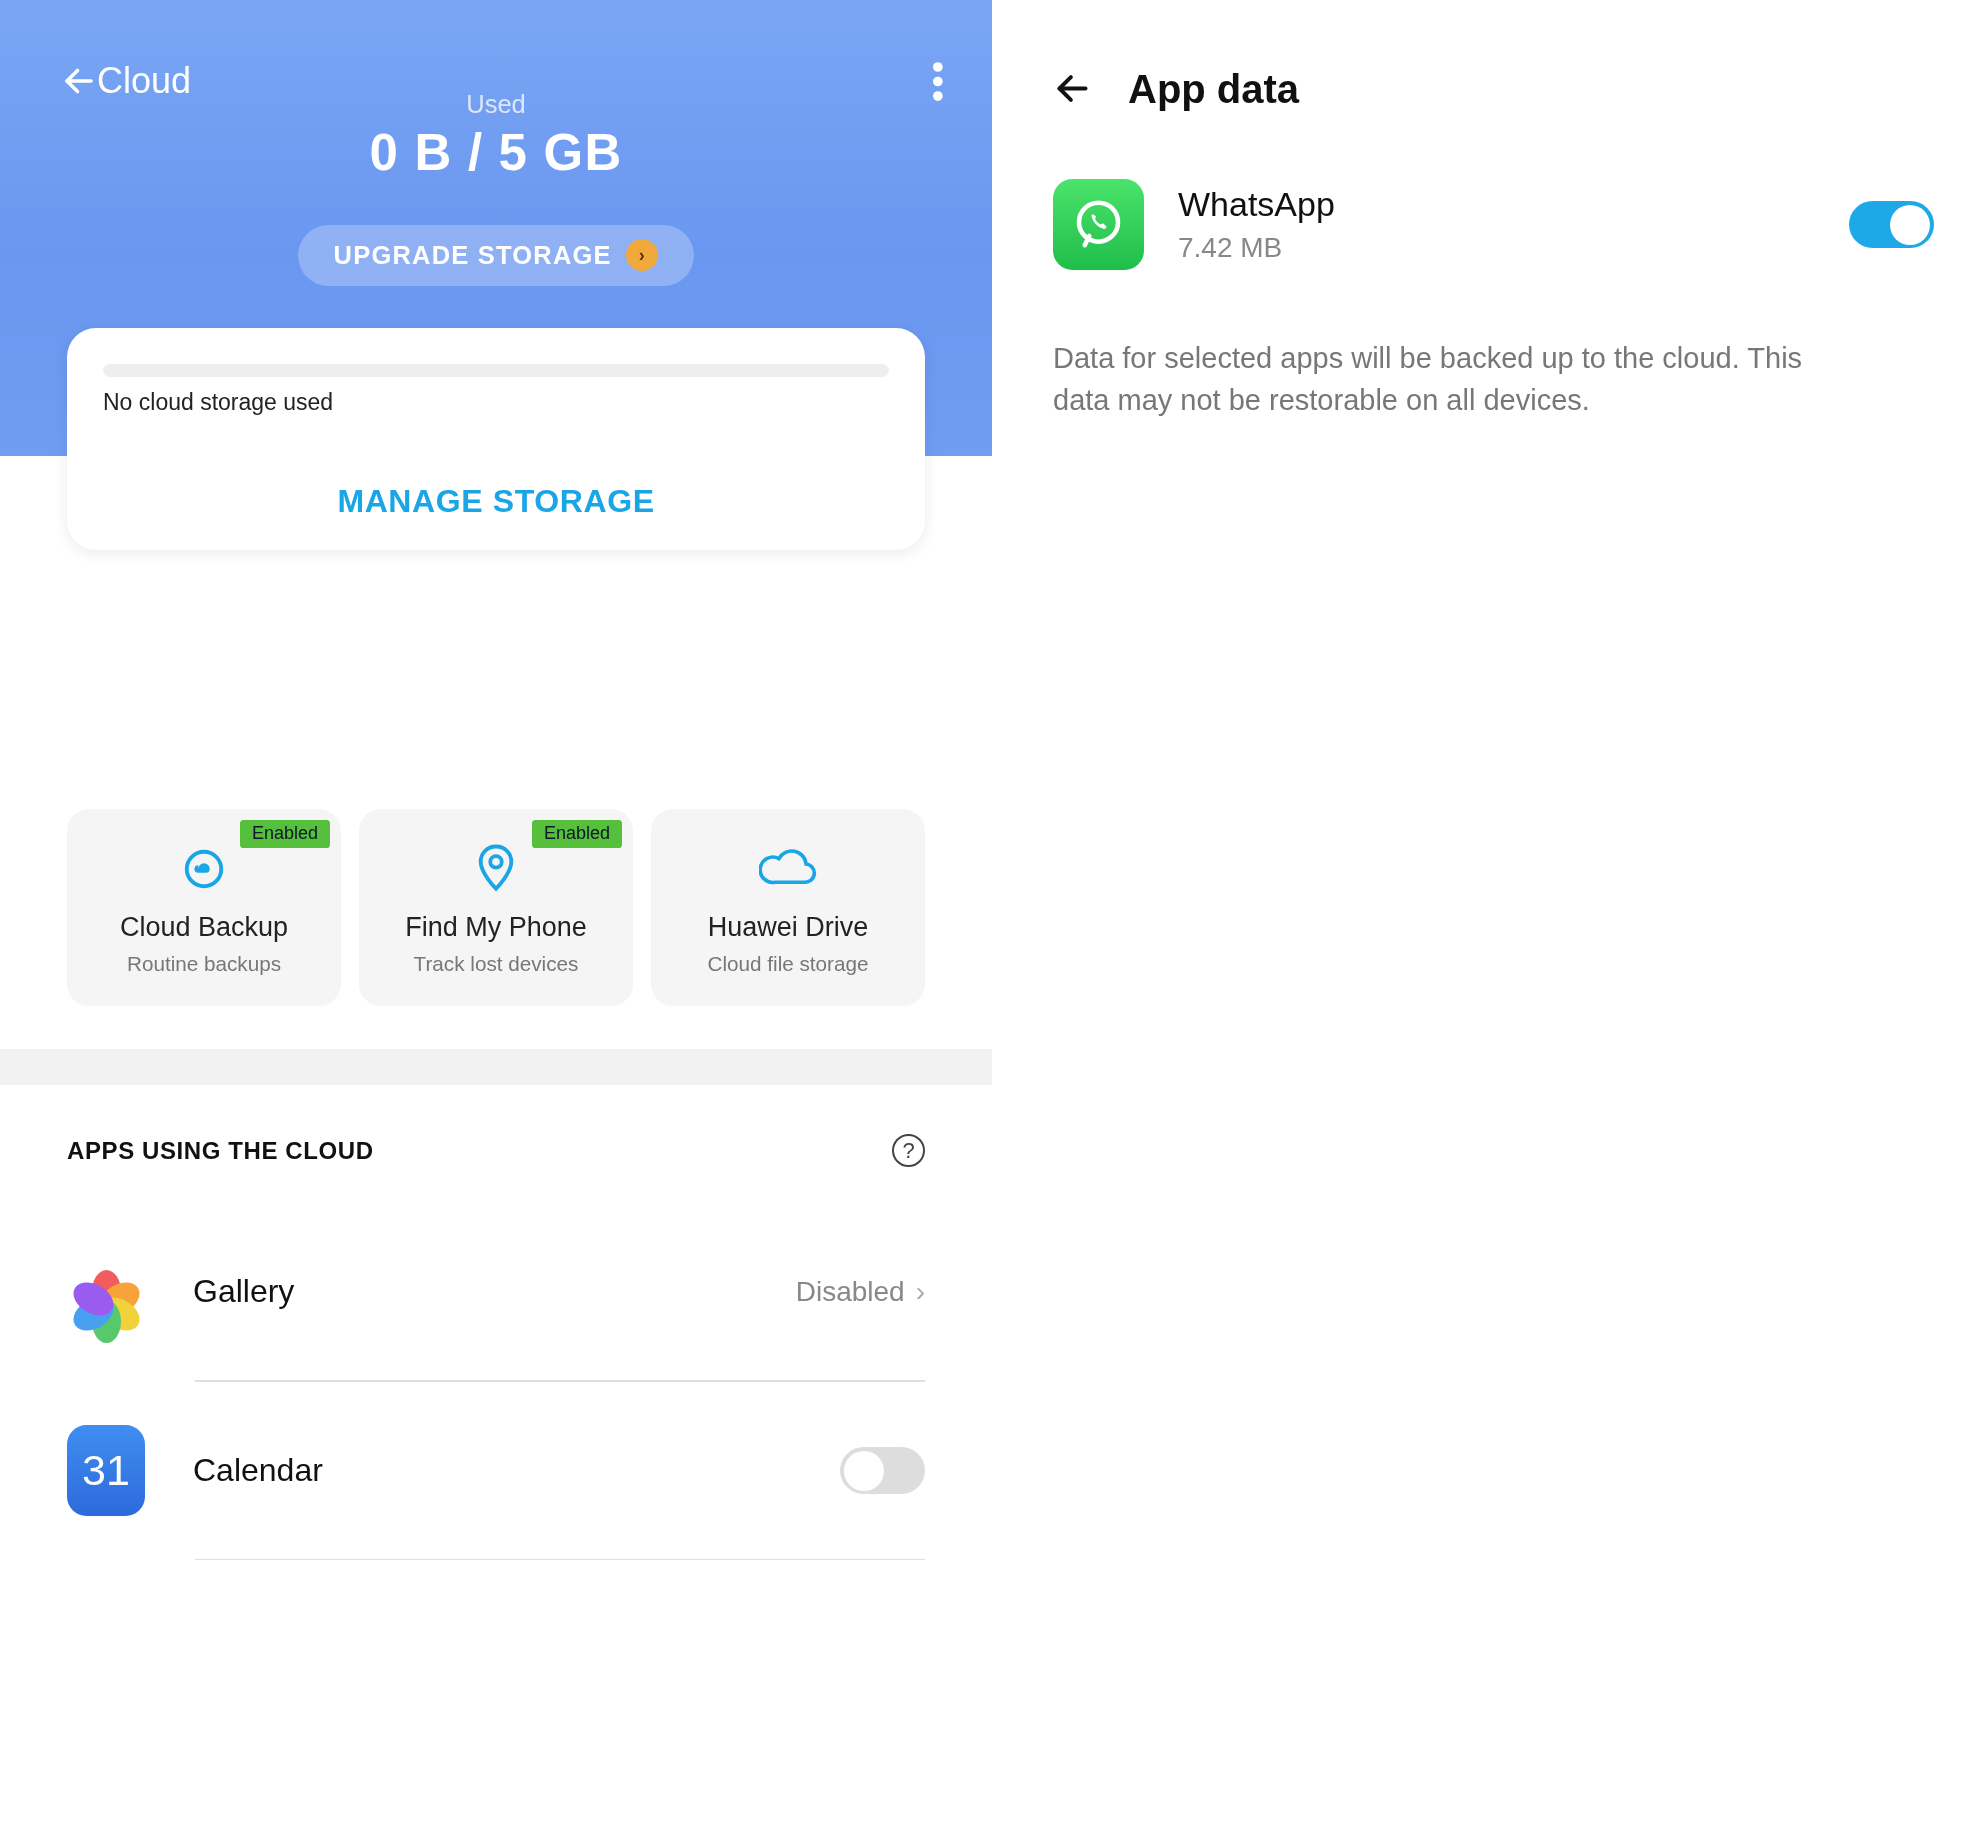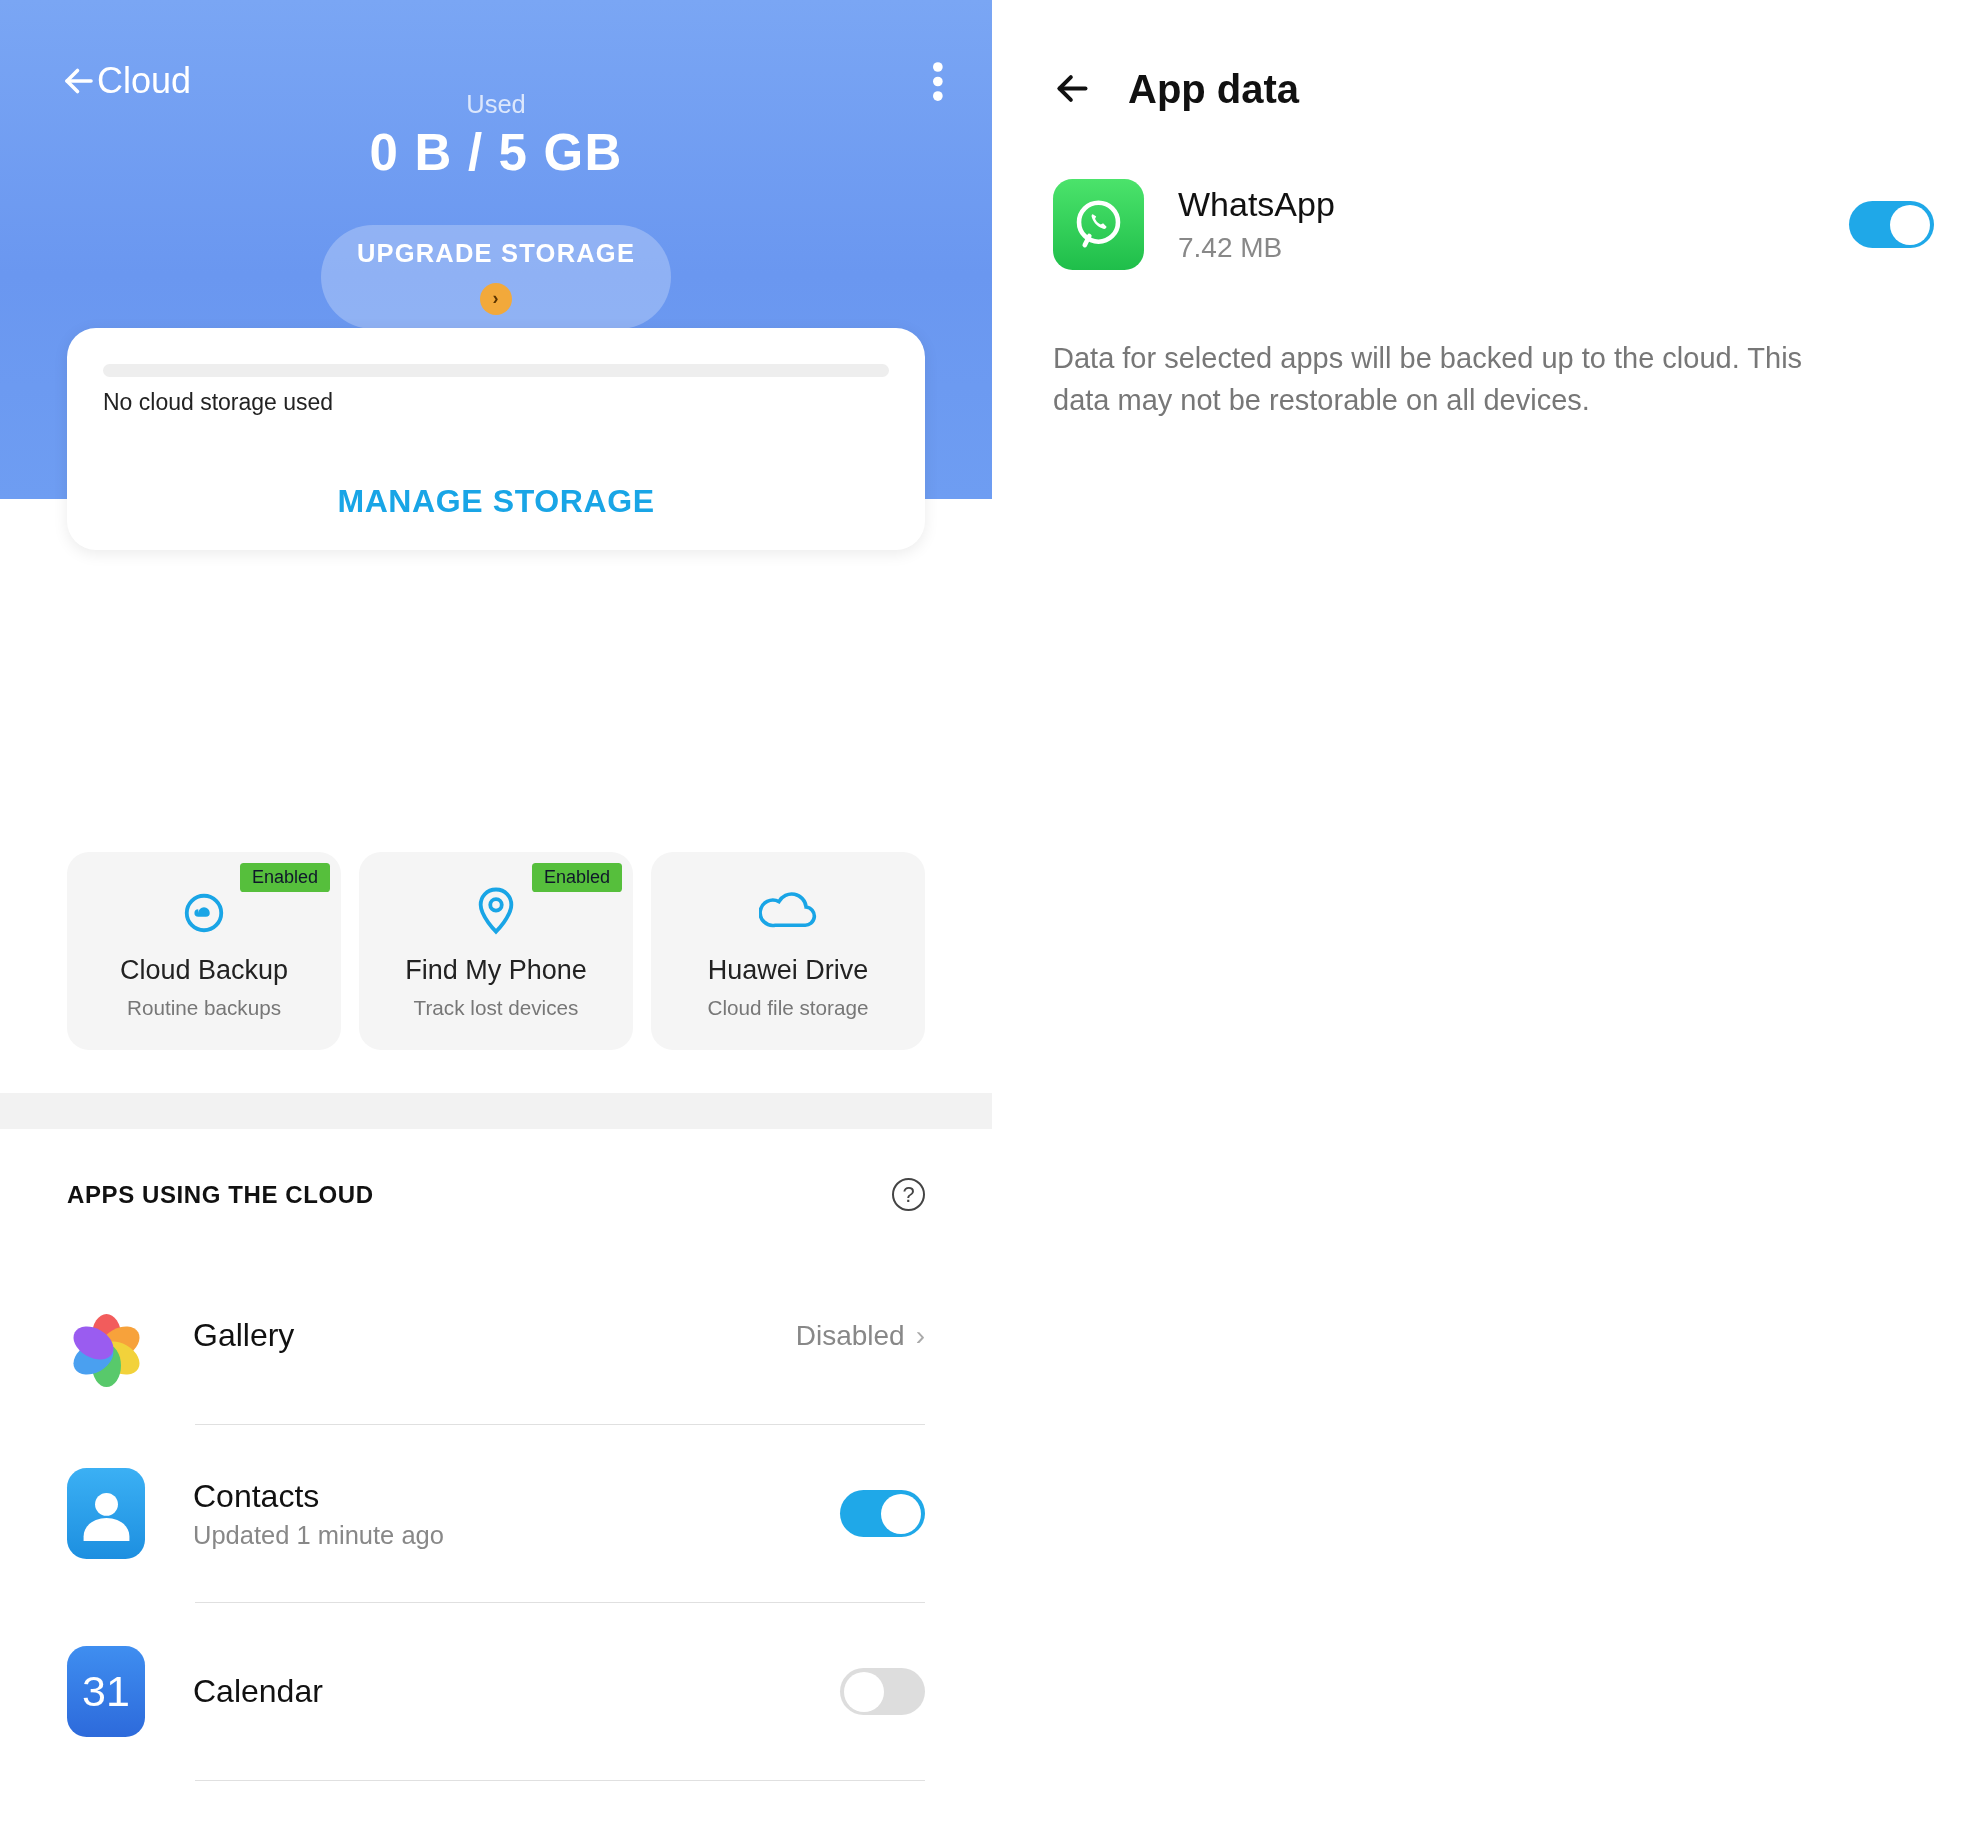--- a/index.html
+++ b/index.html
@@ -27,21 +27,21 @@
   .back-arrow svg, .more-dots svg { display: block; }
   .title-cloud { color: #fff; font-size: 36px; font-weight: 500; }
   .usage-block { text-align: center; margin-top: -12px; }
   .usage-label { color: rgba(255,255,255,0.75); font-size: 25.5px; }
   .usage-value { color: #fff; font-size: 51px; font-weight: 600; margin-top: 3.6px; letter-spacing: 1.2px; }
   .upgrade-btn {
     display: inline-flex; align-items: center; gap: 14.6px;
     margin: 43px auto 0; padding: 14.6px 36px;
     background: rgba(255,255,255,0.25);
     border-radius: 608px;
-    color: #fff; font-size: 25.5px; font-weight: 600; letter-spacing: 1.2px; flex-direction: column;
+    color: #fff; font-size: 25.5px; font-weight: 600; letter-spacing: 1.2px;
   }
   .upgrade-chevron {
     width: 32px; height: 32px; border-radius: 50%;
     background: #f2a93b; display: flex; align-items: center; justify-content: center;
     color: #5a3400; font-size: 18px; font-weight: 700;
   }
   .upgrade-wrap { text-align: center; }
 
   
   .storage-card {
@@ -242,35 +242,20 @@
           <div class="app-name">Gallery</div>
         </div>
         <div class="list-right">
           <span>Disabled</span>
           <span class="chevron-right">›</span>
         </div>
       </div>
 
       <div style="margin-left:128px; border-top:1.2px solid #e0e0e0"></div>
 
-      <div class="app-row">
-        <div class="app-icon contacts-icon">
-          <svg width="55" height="55" viewBox="0 0 24 24" fill="#fff">
-              <circle cx="12" cy="8" r="5"></circle>
-              <path d="M2 22c0-5 5-8 10-8s10 3 10 8v2H2z"></path>
-            </svg>
-        </div>
-        <div class="app-text">
-          <div class="app-name">Contacts</div>
-          <div class="app-sub">Updated 1 minute ago</div>
-        </div>
-        <div class="toggle on">
-            <div class="knob"></div>
-          </div>
-      </div>
 
       <div style="margin-left:128px; border-top:1.2px solid #e0e0e0"></div>
 
       <div class="app-row">
         <div class="app-icon calendar-icon">
           <span>31</span>
         </div>
         <div class="app-text">
           <div class="app-name">Calendar</div>
         </div>

